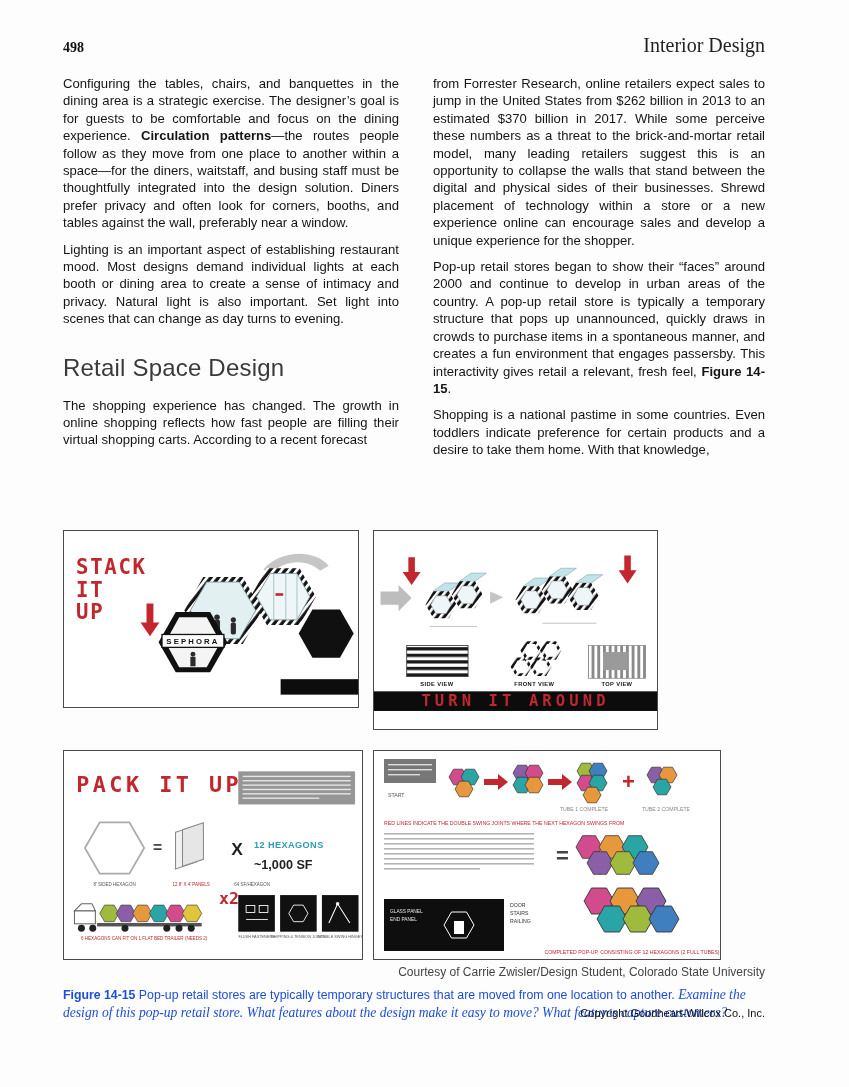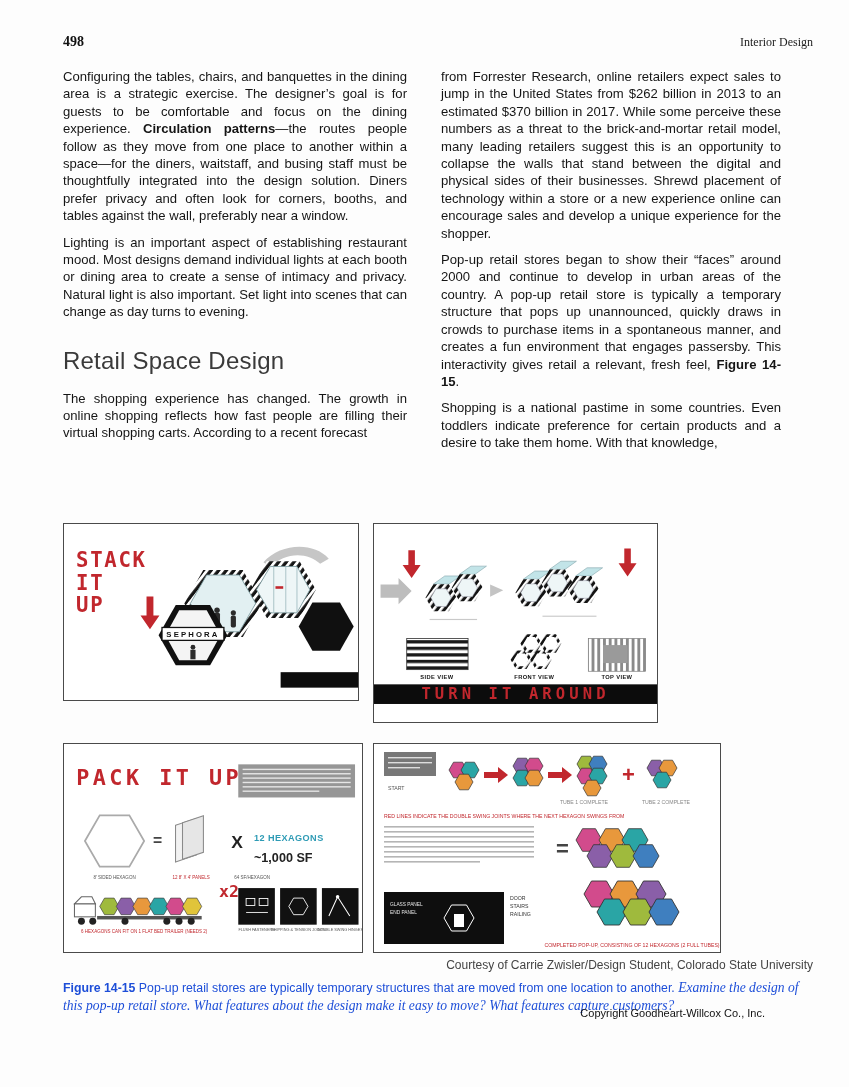--- a/index.html
+++ b/index.html
@@ -1,23 +1,23 @@
 <!DOCTYPE html>
 <html><head>
 <meta charset="utf-8">
 <style>
   html,body{margin:0;padding:0;background:#ffffff;}
   .page{
     position:relative;width:849px;height:1087px;background:#fdfdfd;
-    box-sizing:border-box;padding:34px 36px 0 63px;overflow:hidden;
+    box-sizing:border-box;padding:34px 84px 0 63px;overflow:hidden;
     font-family:"Liberation Sans",sans-serif;color:#161616;
   }
   .page-header{display:flex;justify-content:space-between;align-items:baseline;margin-bottom:18px;}
   .page-number{font-family:"Liberation Serif",serif;font-weight:bold;font-size:14px;color:#111;}
-  .running-head{font-family:"Liberation Serif",serif;font-size:12px;color:#222;}
+  .running-head{font-family:"Liberation Serif",serif;font-size:20px;color:#222;}
   .columns{display:flex;gap:34px;}
   .col{text-align:justify;font-size:13.1px;line-height:1.33;color:#151515;}
   .col-left{width:344px;}
   .col-right{width:340px;}
   .col p{margin:0 0 9px 0;}
   .section-heading{
     font-family:"Liberation Sans",sans-serif;font-weight:300;font-size:24px;
     color:#3a3a3a;margin:24px 0 13px 0;letter-spacing:.2px;
   }
   .figure-block{margin-top:62px;}

